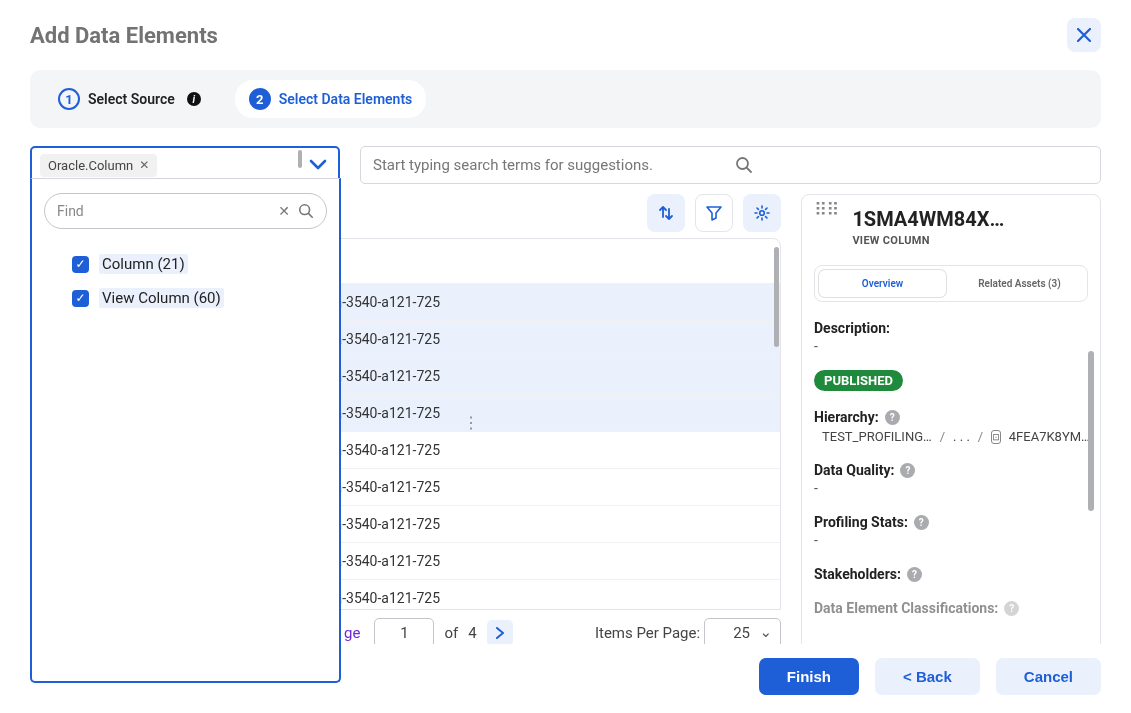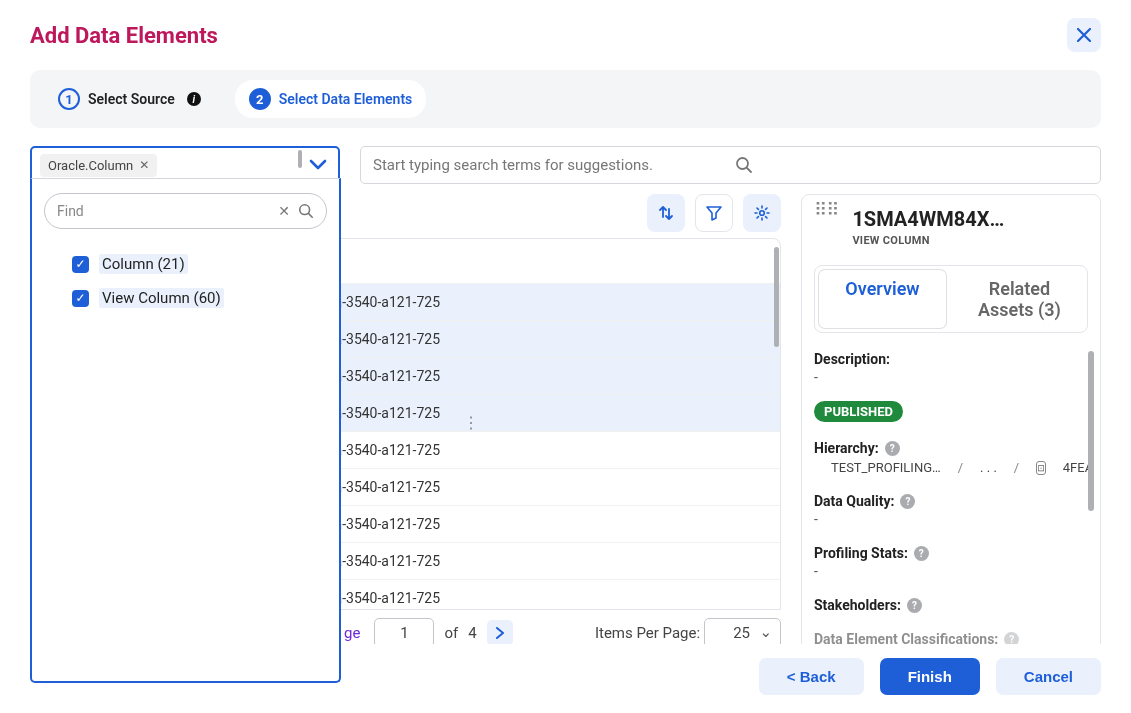--- a/index.html
+++ b/index.html
@@ -20,21 +20,21 @@
       padding: 18px 30px 0 30px;
       position: relative;
     }
 
     .header {
       display: flex;
       align-items: center;
       justify-content: space-between;
       margin-bottom: 18px;
     }
-    .header h1 { font-size: 22px; font-weight: 700; color: #be185d; }
+    .header h1 { font-size: 22px; font-weight: 700; color: #737373; }
     .close-btn {
       width: 34px; height: 34px;
       border-radius: 8px;
       background: #eaf1fc;
       display: flex; align-items: center; justify-content: center;
       color: #1e5fd8;
       cursor: pointer;
       font-size: 18px;
     }
 
@@ -189,30 +189,30 @@
     .ipp-sel {
       border: 1px solid #c3c5cb; border-radius: 5px; padding: 5px 30px 5px 28px;
       position: relative;
     }
     .ipp-sel::after { content: "⌄"; position: absolute; right: 8px; top: 4px; color: #555; font-size: 15px; }
 
     
     .details h2 { font-size: 20px; font-weight: 700; white-space: nowrap; overflow: hidden; text-overflow: ellipsis; }
     .details .subtype { font-size: 11px; font-weight: 700; color: #555; letter-spacing: 0.3px; margin-top: 3px; }
     .tabs { display: flex; gap: 10px; margin-top: 18px; border: 1px solid #e3e5ea; border-radius: 8px; padding: 4px; }
-    .tab { flex: 1; text-align: center; padding: 8px 4px; border-radius: 6px; font-weight: 600; color: #666; cursor: pointer; font-size: 18px;}
+    .tab { flex: 1; text-align: center; padding: 8px 4px; border-radius: 6px; font-weight: 600; color: #666; cursor: pointer; font-size: 10px;}
     .tab.active { background: #fff; color: #1e5fd8; box-shadow: 0 0 0 1px #e0e0e0; }
     .section { margin-top: 18px; font-size: 14px; }
     .sec-label { font-weight: 700; color: #222; display: flex; align-items: center; gap: 6px;}
     .sec-val { color: #555; margin-top: 2px; }
     .badge {
       display: inline-block; background: #1f8a3b; color: #fff; font-size: 13px; font-weight: 700;
       padding: 3px 10px; border-radius: 11px; margin-top: 16px;
     }
-    .hier { font-size: 13px; color: #444; margin-top: 4px; display: flex; align-items: center; gap: 17px; white-space: nowrap; overflow: hidden;}
+    .hier { font-size: 13px; color: #444; margin-top: 4px; display: flex; align-items: center; gap: 8px; white-space: nowrap; overflow: hidden;}
     .hier .ora { width: 15px; height: 15px; background: #d32f2f; border-radius: 50%; display: inline-block;}
     .hier .sep { color: #888; }
     .hier .sq { width: 14px; height: 14px; border: 1px solid #888; border-radius: 3px; display: inline-flex; align-items: center; justify-content: center; font-size: 9px; color: #666;}
     .q-icon { width: 15px; height: 15px; border-radius: 50%; background: #a9abaf; color: #fff; font-size: 10px; display: inline-flex; align-items: center; justify-content: center; font-weight: 700;}
 
     
     .footer {
       position: absolute; bottom: 0; left: 0; right: 0;
       padding: 14px 30px 18px 30px;
       display: flex; justify-content: flex-end; gap: 16px;
@@ -431,22 +431,22 @@
             <span>Data Element Classifications:</span>
             <span class="q-icon">?</span>
           </div>
       </div>
 
       <div class="details-scroll"></div>
     </div>
   </div>
 
   <div class="footer">
+    <button class="btn btn-finish">Finish</button>
     <button class="btn btn-back">&lt; Back</button>
-    <button class="btn btn-finish">Finish</button>
     <button class="btn btn-cancel">Cancel</button>
   </div>
 </div>
 
 <div class="dd-panel">
   <div class="find-box">
     <span>Find</span>
     <span class="clr">✕</span>
     <span class="mag">
       <svg width="16" height="16" viewBox="0 0 18 18">

